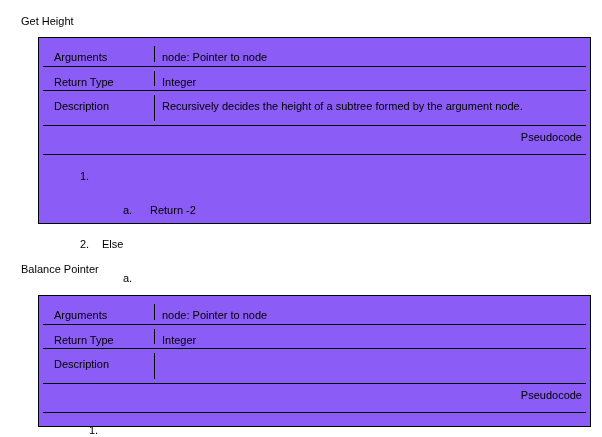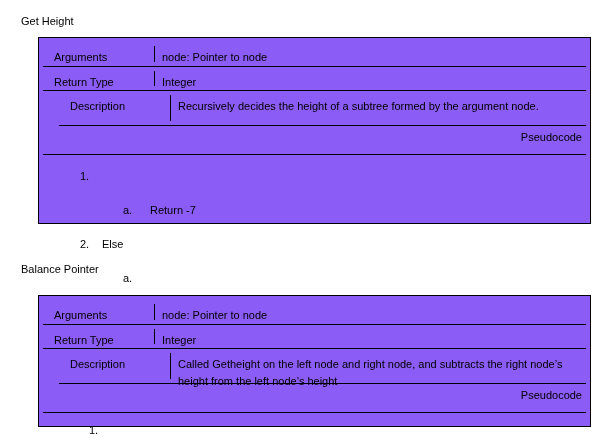--- a/index.html
+++ b/index.html
@@ -30,21 +30,21 @@
     background: #8b5cf6;
   }
   #table-1 { top: 29px; height: 187px; }
   #table-2 { top: 287px; height: 132px; }
   .row-kv {
     display: flex;
     border-bottom: 1px solid #000000;
   }
   .h-args { height: 25px; }
   .h-type { height: 24px; }
-  .h-desc { height: 35px; margin-left: 16px; }
+  .h-desc { height: 35px; }
   .label-cell {
     width: 108px;
     flex: none;
     border-right: 1px solid #000000;
     padding: 3px 2px 0 7px;
     line-height: 17px;
   }
   .value-cell {
     flex: 1;
     padding: 3px 8px 0 7px;
@@ -93,21 +93,21 @@
       <div class="label-cell">Description</div>
       <div class="value-cell">Recursively decides the height of a subtree formed by the argument node.</div>
     </div>
     <div class="pseudo-row">Pseudocode</div>
     <div class="steps-row">
       <div class="step lvl1">
         <span class="marker">1.</span>
       </div>
       <div class="step lvl2">
         <span class="marker">a.</span>
-        <span class="txt">Return -7</span>
+        <span class="txt">Return -2</span>
       </div>
       <div class="step lvl1">
         <span class="marker">2.</span>
         <span class="txt">Else</span>
       </div>
       <div class="step lvl2">
         <span class="marker">a.</span>
       </div>
     </div>
   </div>
@@ -118,21 +118,20 @@
     <div class="row-kv h-args">
       <div class="label-cell">Arguments</div>
       <div class="value-cell">node: Pointer to node</div>
     </div>
     <div class="row-kv h-type">
       <div class="label-cell">Return Type</div>
       <div class="value-cell">Integer</div>
     </div>
     <div class="row-kv h-desc">
       <div class="label-cell">Description</div>
-      <div class="value-cell">Called Getheight on the left node and right node, and subtracts the right node’s height from the left node’s height</div>
     </div>
     <div class="pseudo-row">Pseudocode</div>
     <div class="steps-row">
       <div class="step lvl1">
         <span class="marker">1.</span>
       </div>
     </div>
   </div>
 
 </div>

